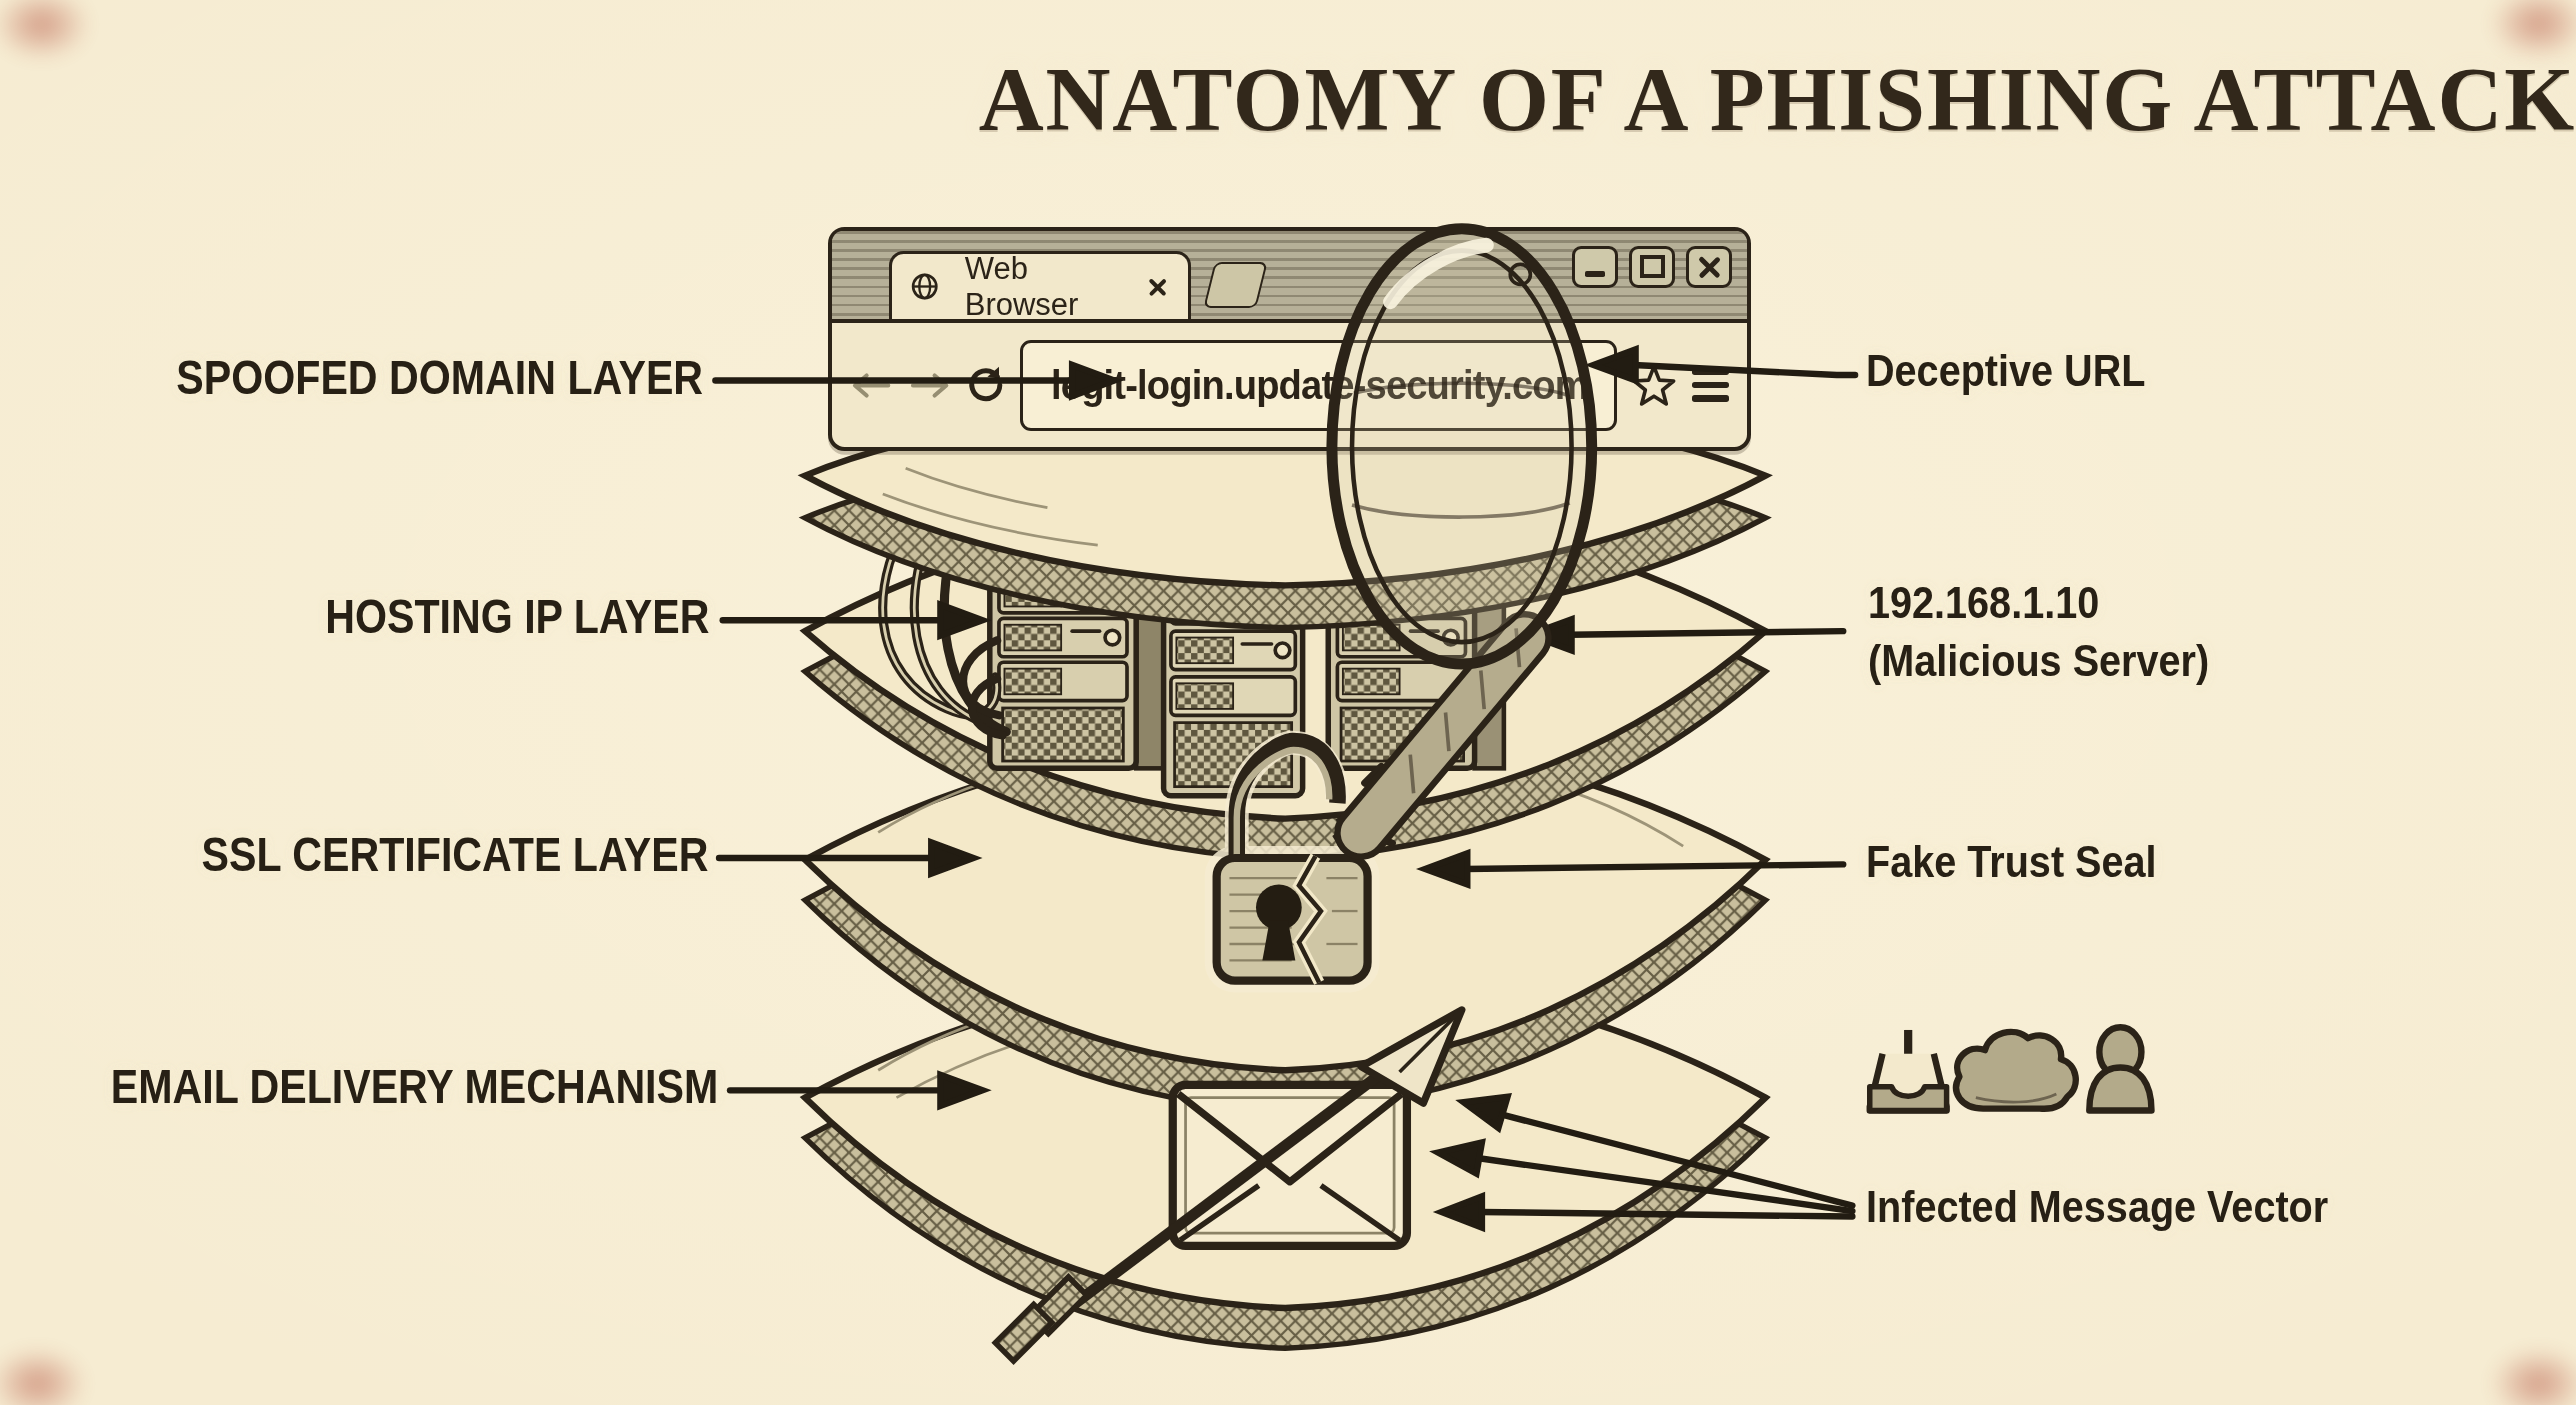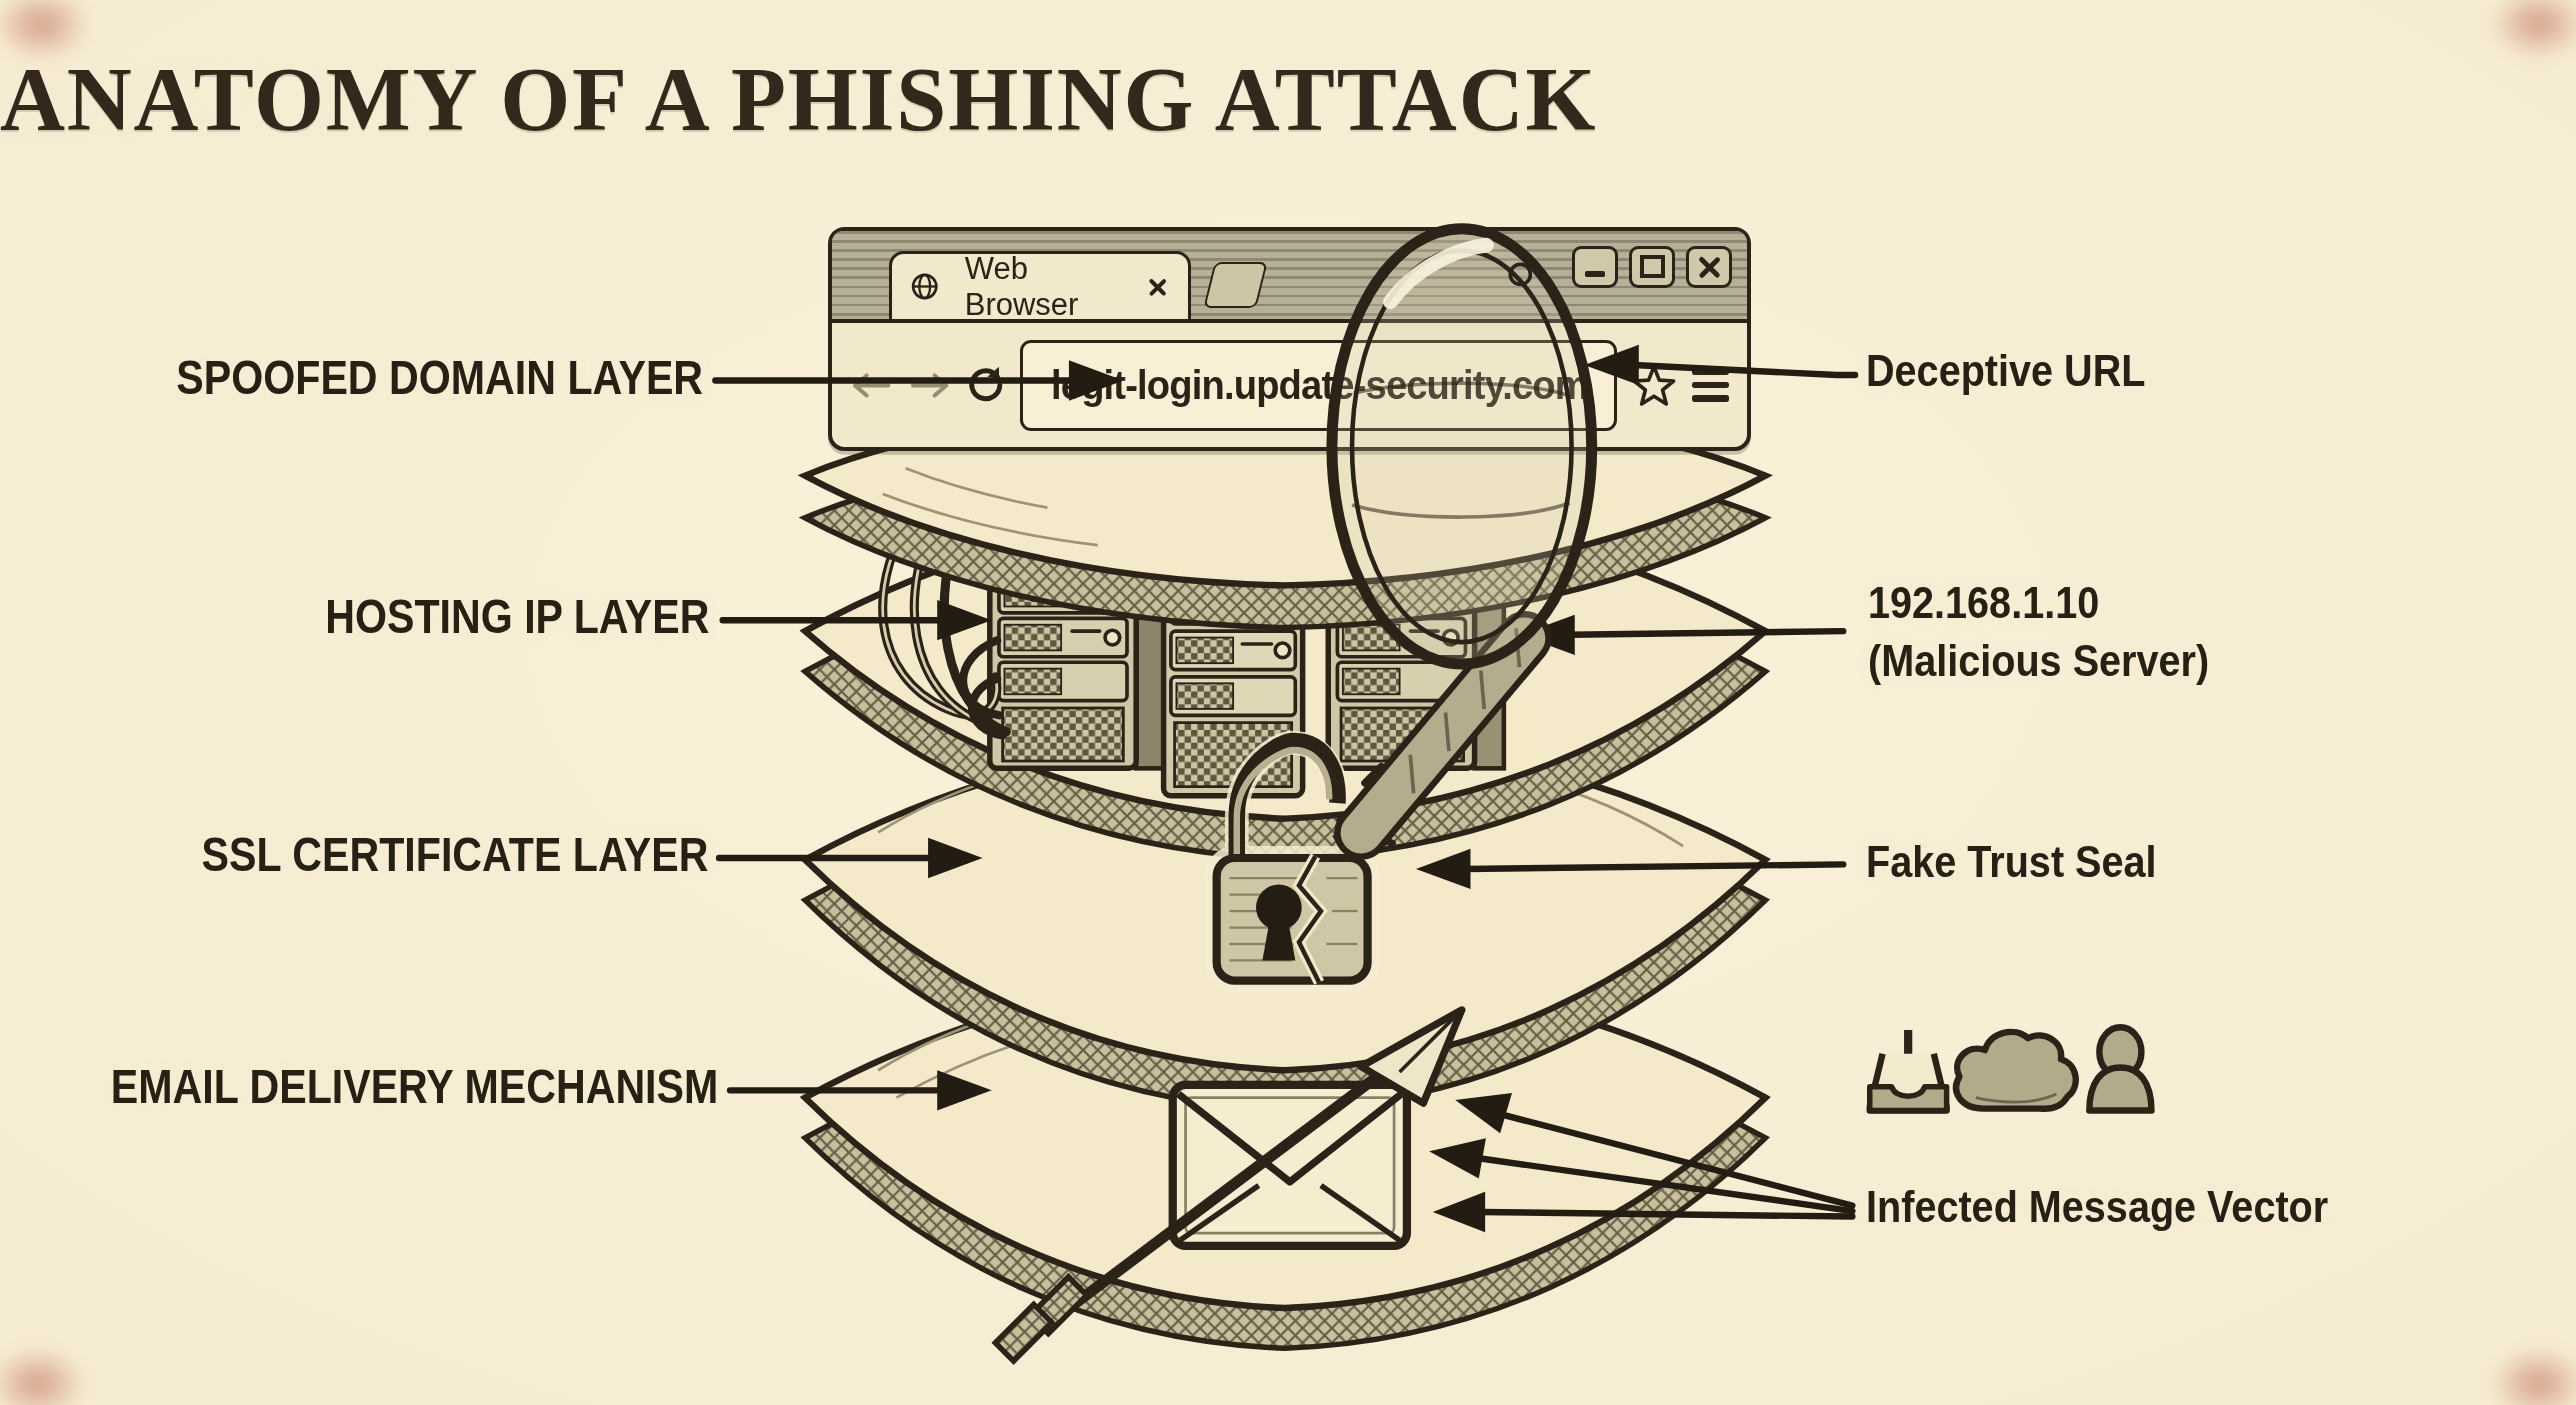--- a/index.html
+++ b/index.html
@@ -9,21 +9,21 @@
          background:
            radial-gradient(ellipse 120% 120% at 50% 45%, rgba(255,250,230,.35) 0%, rgba(0,0,0,0) 55%),
            radial-gradient(ellipse 140% 140% at 50% 50%, rgba(0,0,0,0) 62%, rgba(166,124,70,.12) 86%, rgba(140,85,50,.22) 100%),
            #f6ecd2;}
   .corner{position:absolute;width:137px;height:101px;filter:blur(9.1px);opacity:.45;}
   .corner.tl{left:-27.4px;top:-25.6px;background:radial-gradient(closest-side,#a93a28,transparent 72%);}
   .corner.tr{right:-31px;top:-27.4px;background:radial-gradient(closest-side,#a93a28,transparent 72%);}
   .corner.bl{left:-31px;bottom:-29px;background:radial-gradient(closest-side,#a93a28,transparent 72%);}
   .corner.br{right:-31px;bottom:-29px;background:radial-gradient(closest-side,#a93a28,transparent 72%);}
 
-  .title{position:absolute;left:0;right:0;top:48px;text-align:left;
+  .title{position:absolute;left:0;right:0;top:48px;text-align:right;
          font-family:"Liberation Serif",serif;font-weight:bold;font-size:90px;
          letter-spacing:1.8px;color:#32281b;
          text-shadow:0 1.8px 0 rgba(120,100,70,.25), 0 0 16.5px rgba(246,236,210,.8);}
 
   svg.base,svg.overlay{position:absolute;left:0;top:0;}
   svg.base{z-index:10;}
   svg.overlay{z-index:30;}
 
   
   .browser{position:absolute;left:828px;top:227px;width:915px;height:216px;z-index:20;

